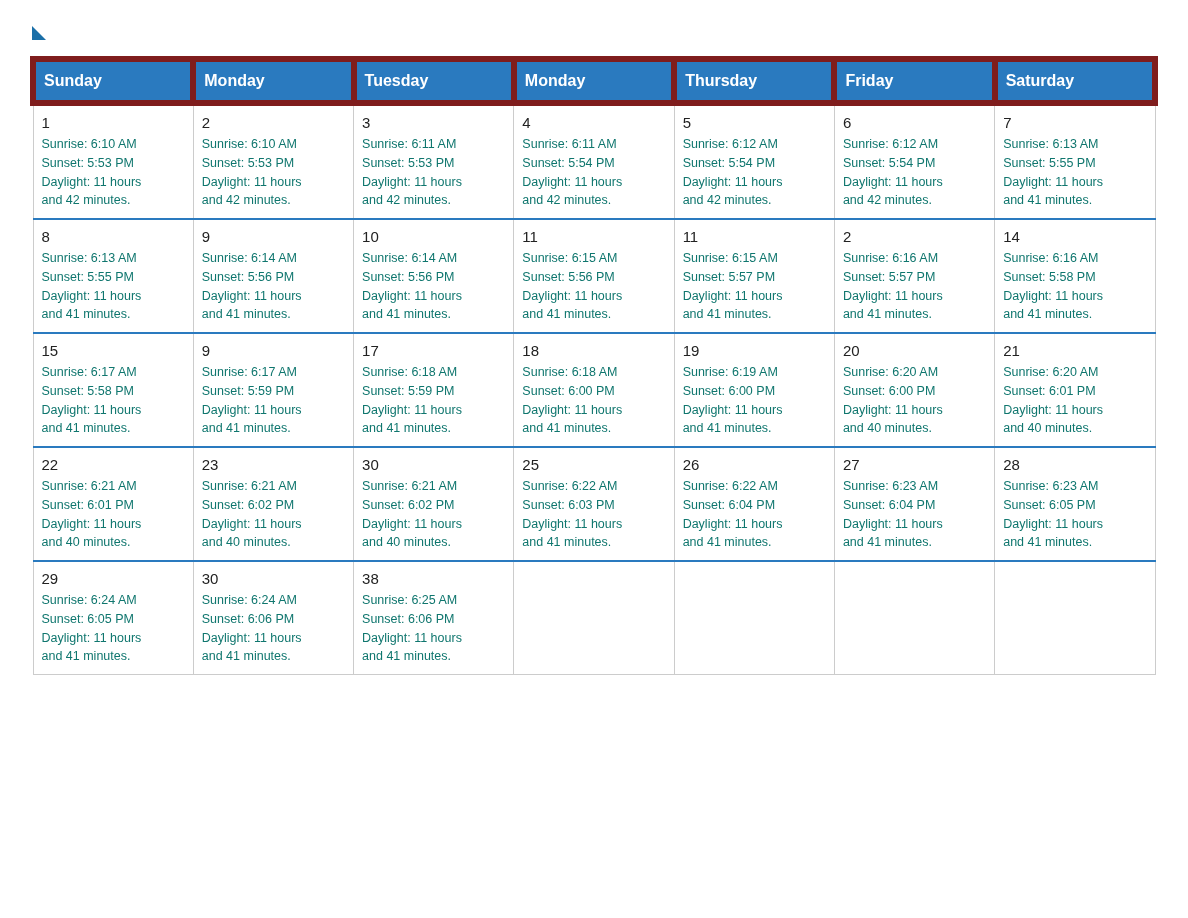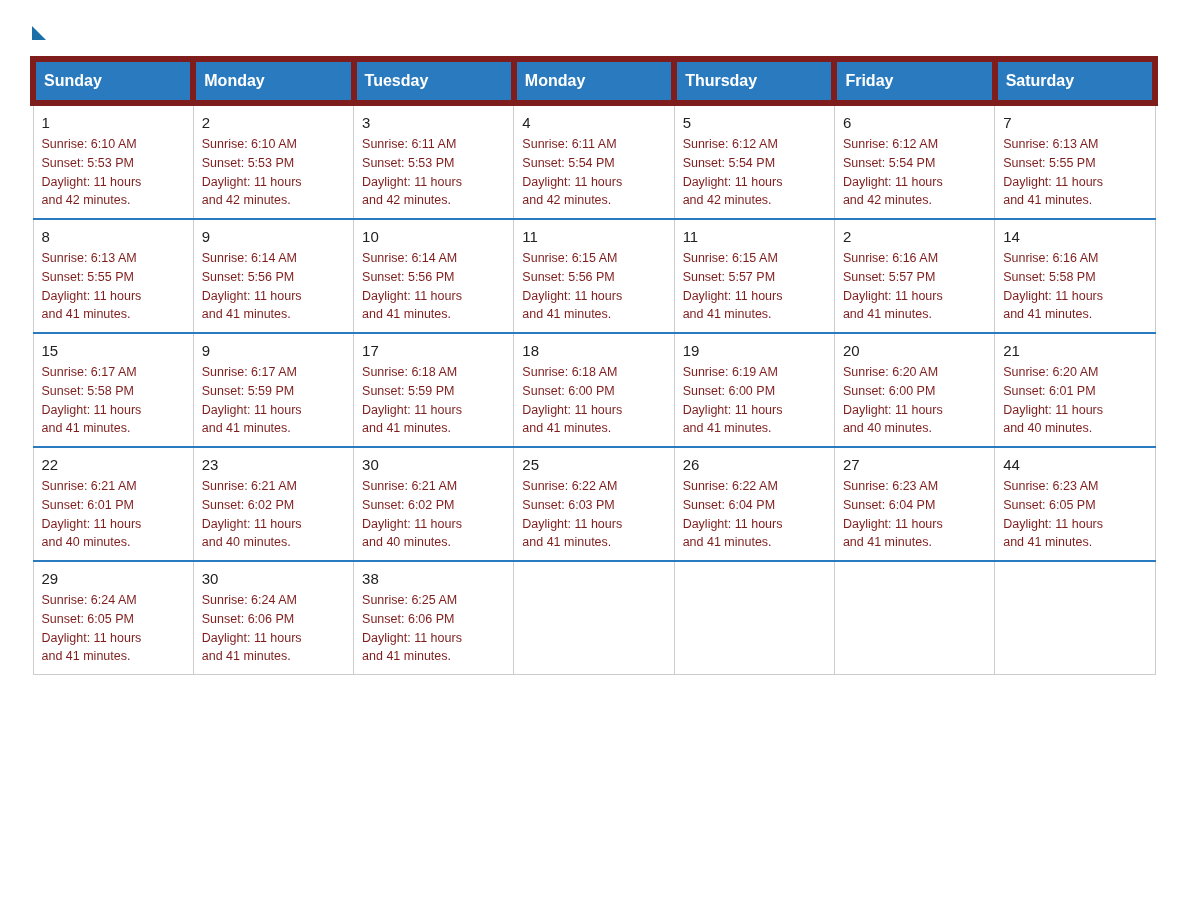--- a/index.html
+++ b/index.html
@@ -92,21 +92,21 @@
     .day-num {
       font-size: 15px;
       font-weight: normal;
       color: #222;
       display: block;
       margin-bottom: 4px;
     }
     .day-info {
       font-size: 12.5px;
       line-height: 1.5;
-      color: #7f1d1d;
+      color: #0f766e;
     }
     .empty-cell {
       background: #fff;
     }
   </style>
 </head>
 <body>
 
 <div class="header">
   <div class="logo">
@@ -244,21 +244,21 @@
         </td>
         <td>
           <span class="day-num">26</span>
 <div class="day-info">Sunrise: 6:22 AM<br>Sunset: 6:04 PM<br>Daylight: 11 hours<br>and 41 minutes.</div>
         </td>
         <td>
           <span class="day-num">27</span>
 <div class="day-info">Sunrise: 6:23 AM<br>Sunset: 6:04 PM<br>Daylight: 11 hours<br>and 41 minutes.</div>
         </td>
         <td>
-          <span class="day-num">44</span>
+          <span class="day-num">28</span>
 <div class="day-info">Sunrise: 6:23 AM<br>Sunset: 6:05 PM<br>Daylight: 11 hours<br>and 41 minutes.</div>
         </td>
       </tr>
       <tr>
         <td>
           <span class="day-num">29</span>
 <div class="day-info">Sunrise: 6:24 AM<br>Sunset: 6:05 PM<br>Daylight: 11 hours<br>and 41 minutes.</div>
         </td>
         <td>
           <span class="day-num">30</span>

